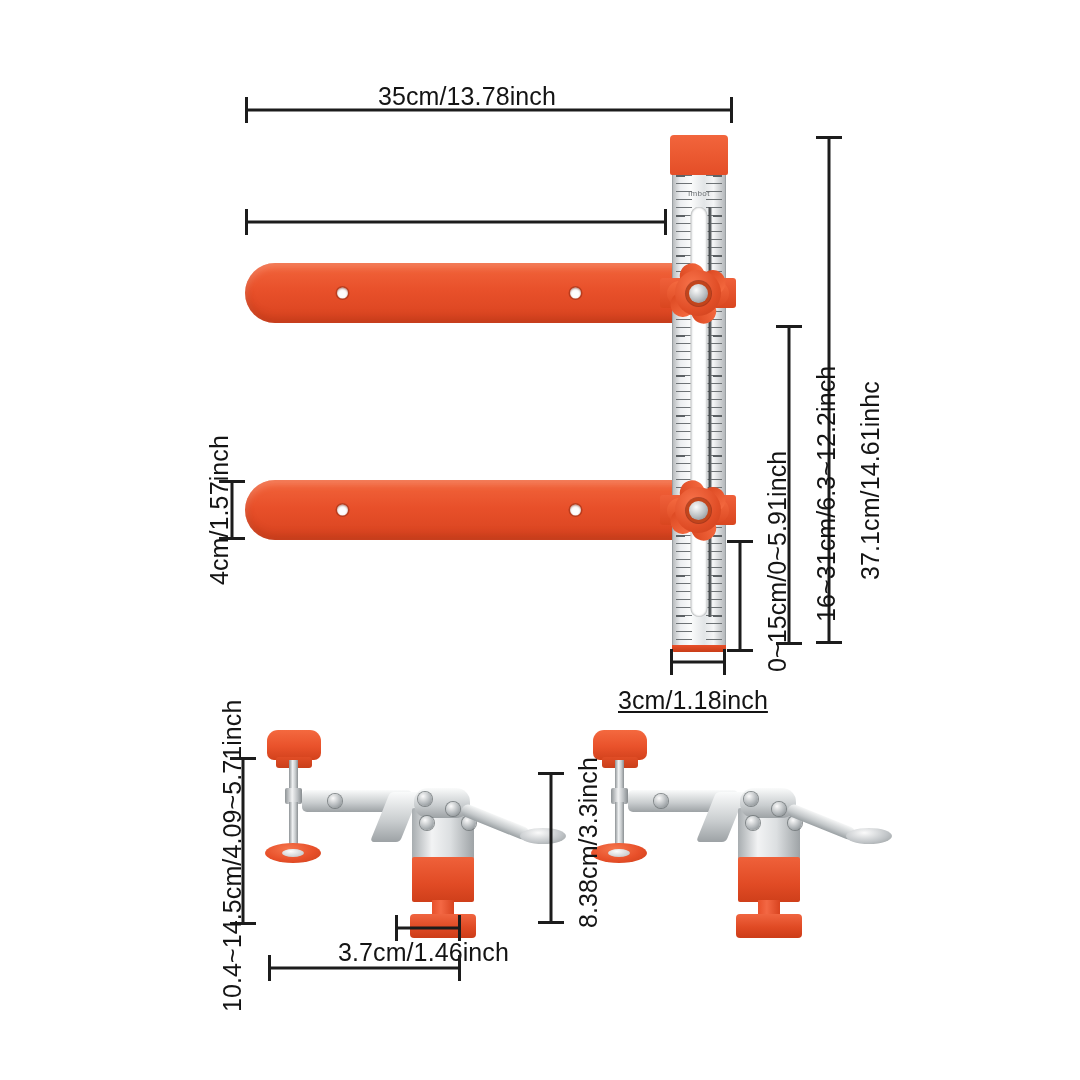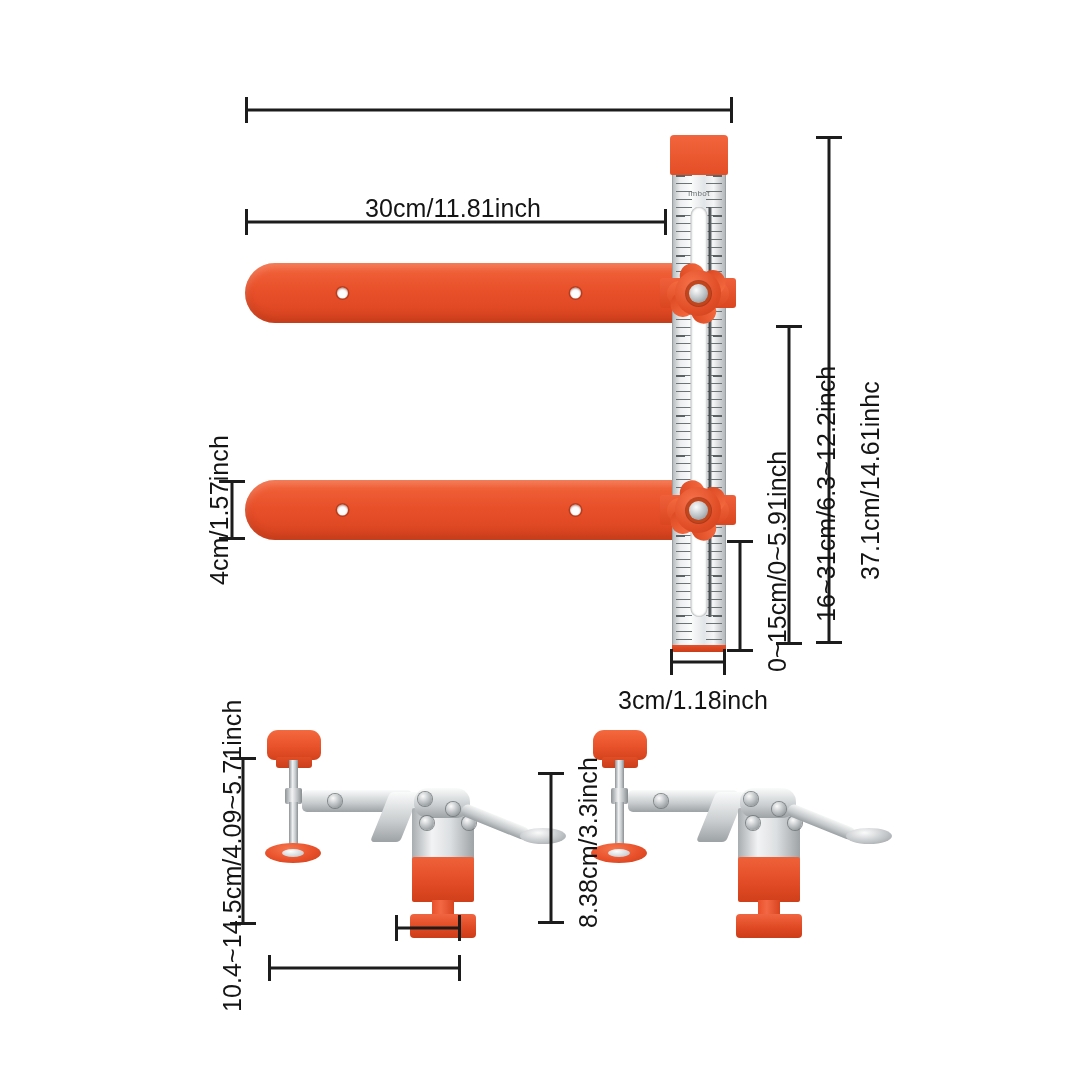--- a/index.html
+++ b/index.html
@@ -106,27 +106,27 @@
 </head>
 <body>
 
 <div id="stage">
 
   <div class="dim-h" style="left:245px;top:110px;width:488px;">
     <div class="bar"></div>
     <div class="cap l"></div>
     <div class="cap r"></div>
   </div>
+  <div class="lbl" style="left:378px;top:82px;">35cm/13.78inch</div>
 
   <div class="dim-h" style="left:245px;top:222px;width:422px;">
     <div class="bar"></div>
     <div class="cap l"></div>
     <div class="cap r"></div>
   </div>
-  <div class="lbl" style="left:365px;top:194px;">30cm/11.81inch</div>
 
   <div class="arm" style="left:245px;top:263px;width:455px;height:60px;">
     <div class="hole" style="left:92px;"></div>
     <div class="hole" style="left:325px;"></div>
   </div>
 
   <div class="arm" style="left:245px;top:480px;width:455px;height:60px;">
     <div class="hole" style="left:92px;"></div>
     <div class="hole" style="left:325px;"></div>
   </div>
@@ -183,21 +183,21 @@
     <div class="cap t"></div>
     <div class="cap b"></div>
   </div>
   <div class="lbl rot" style="left:763px;top:672px;">0~15cm/0~5.91inch</div>
 
   <div class="dim-h" style="left:670px;top:662px;width:56px;">
     <div class="bar"></div>
     <div class="cap l"></div>
     <div class="cap r"></div>
   </div>
-  <div class="lbl" style="left:618px;top:686px;">3cm/1.18inch</div>
+  <div class="lbl" style="left:618px;top:686px;text-decoration:underline;">3cm/1.18inch</div>
 
   <div class="clamp" style="left:262px;top:730px;">
     <div class="sknob" style="left:5px;top:0;"></div>
     <div class="spindle" style="left:27px;top:30px;height:48px;"></div>
     <div class="collar" style="left:23px;top:58px;"></div>
     <div class="spindle" style="left:27px;top:72px;height:48px;"></div>
     <div class="foot" style="left:3px;top:113px;"></div>
     <div class="armlink" style="left:40px;top:60px;width:110px;height:22px;"></div>
     <div class="armlink" style="left:118px;top:62px;width:30px;height:50px;transform:skewX(-22deg);border-radius:4px;"></div>
     <div class="rivet" style="left:66px;top:64px;"></div>
@@ -248,20 +248,21 @@
     <div class="cap t"></div>
     <div class="cap b"></div>
   </div>
   <div class="lbl rot" style="left:574px;top:928px;">8.38cm/3.3inch</div>
 
   <div class="dim-h" style="left:395px;top:928px;width:66px;">
     <div class="bar"></div>
     <div class="cap l"></div>
     <div class="cap r"></div>
   </div>
+  <div class="lbl" style="left:338px;top:938px;">3.7cm/1.46inch</div>
 
   <div class="dim-h" style="left:268px;top:968px;width:193px;">
     <div class="bar"></div>
     <div class="cap l"></div>
     <div class="cap r"></div>
   </div>
 
 </div>
 
 </body></html>

